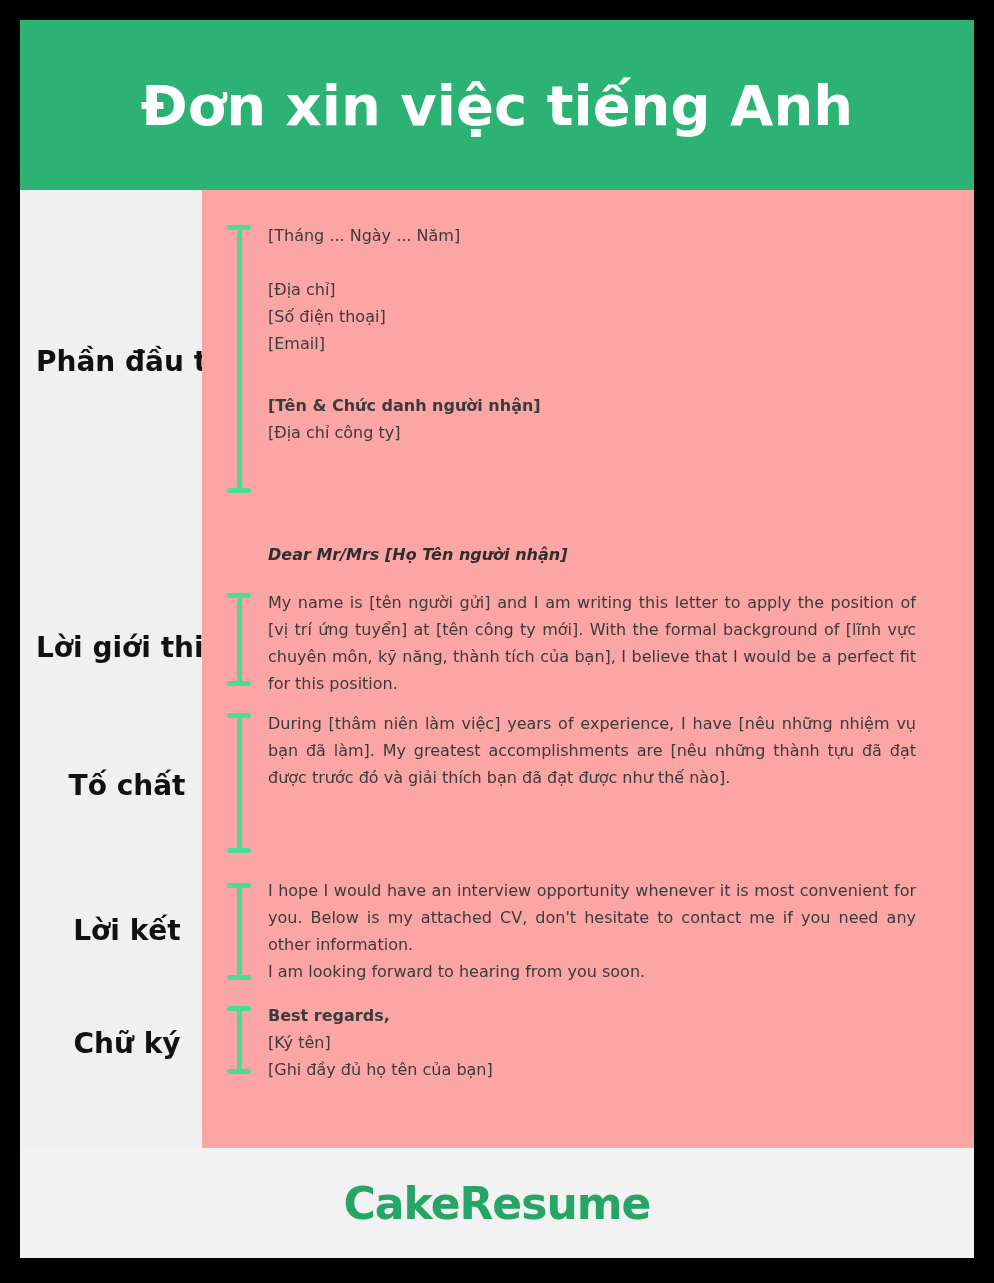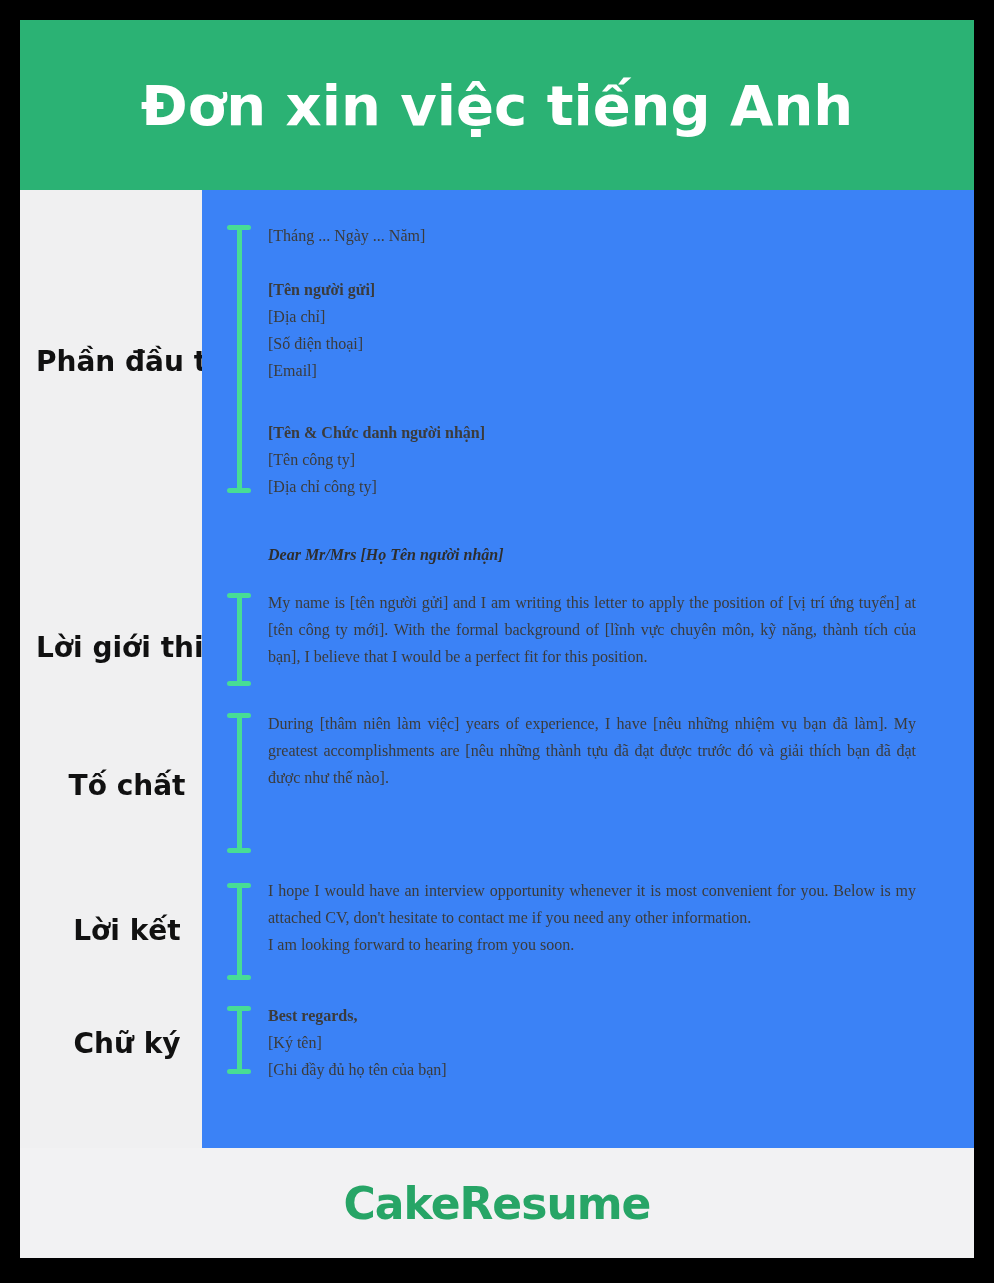--- a/index.html
+++ b/index.html
@@ -35,21 +35,21 @@
     position:absolute;left:0;top:170px;width:182px;height:958px;
     background:var(--sidebar-gray);
   }
   .side-label{
     position:absolute;left:16px;width:182px;text-align:center;
     font-size:28px;font-weight:bold;color:var(--label-black);line-height:27px;
     white-space:nowrap;
   }
   
   .content{
-    position:absolute;left:182px;top:170px;width:772px;height:958px;background:#3b82f6;font-family:Liberation Serif, serif;
+    position:absolute;left:182px;top:170px;width:772px;height:958px;background:#fca5a5;
   }
   .bracket{
     position:absolute;left:25px;width:24px;
   }
   .bracket::before,.bracket::after{
     content:'';position:absolute;left:0;right:0;height:5px;border-radius:3px;
     background:var(--bracket-green);
   }
   .bracket::before{top:0;}
   .bracket::after{bottom:0;}
@@ -110,28 +110,26 @@
       <div class="bracket" style="top:693px;height:97px">
         <div class="stem"></div>
       </div>
       <div class="bracket" style="top:816px;height:68px">
         <div class="stem"></div>
       </div>
 
       <div class="tblock" style="top:32px">
         <span class="line">[Tháng ... Ngày ... Năm]</span>
         <div class="gap27">
-          <span class="line bold">[Tên người gửi]</span>
           <span class="line">[Địa chỉ]</span>
           <span class="line">[Số điện thoại]</span>
           <span class="line">[Email]</span>
         </div>
         <div class="gap35">
           <span class="line bold">[Tên &amp; Chức danh người nhận]</span>
-          <span class="line">[Tên công ty]</span>
           <span class="line">[Địa chỉ công ty]</span>
         </div>
       </div>
 
       <div class="tblock salutation" style="top:351px">Dear Mr/Mrs [Họ Tên người nhận]</div>
 
       <div class="tblock para" style="top:399px">My name is [tên người gửi] and I am writing this letter to apply the position of [vị trí ứng tuyển] at [tên công ty mới]. With the formal background of [lĩnh vực chuyên môn, kỹ năng, thành tích của bạn], I believe that I would be a perfect fit for this position.</div>
 
       <div class="tblock" style="top:520px">
         <div class="para">During [thâm niên làm việc] years of experience, I have [nêu những nhiệm vụ bạn đã làm]. My greatest accomplishments are [nêu những thành tựu đã đạt được trước đó và giải thích bạn đã đạt được như thế nào].</div>

